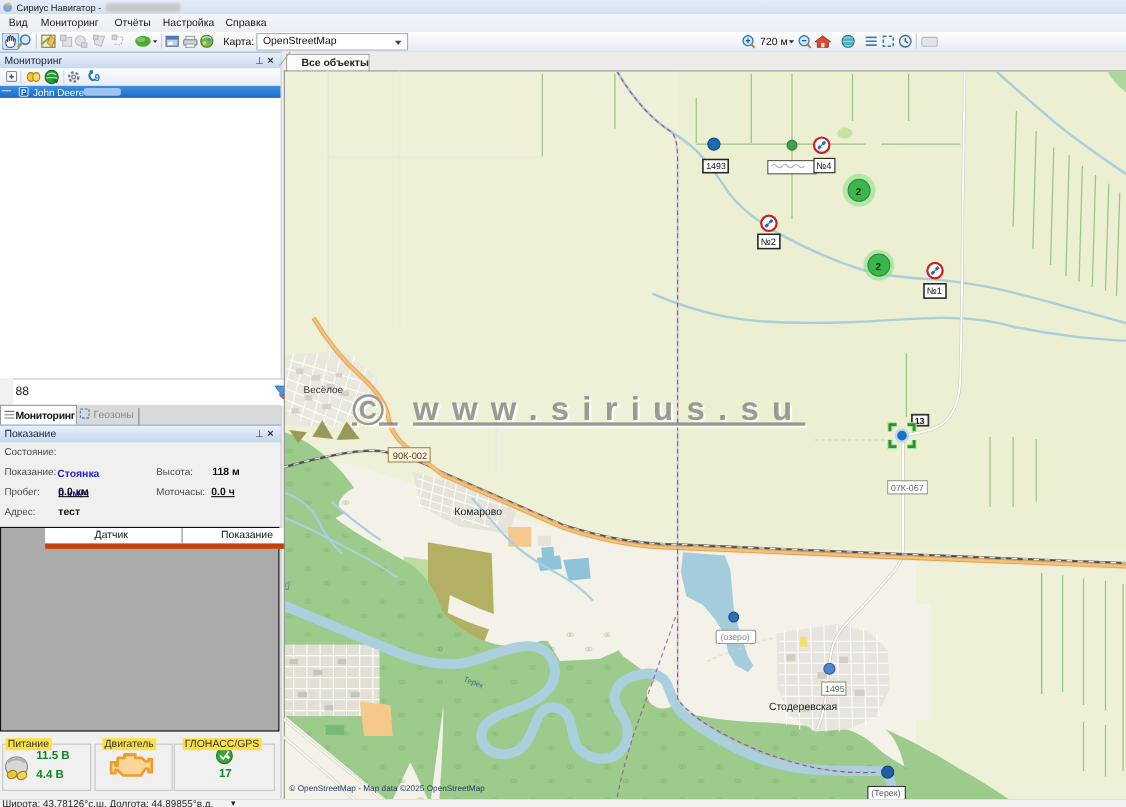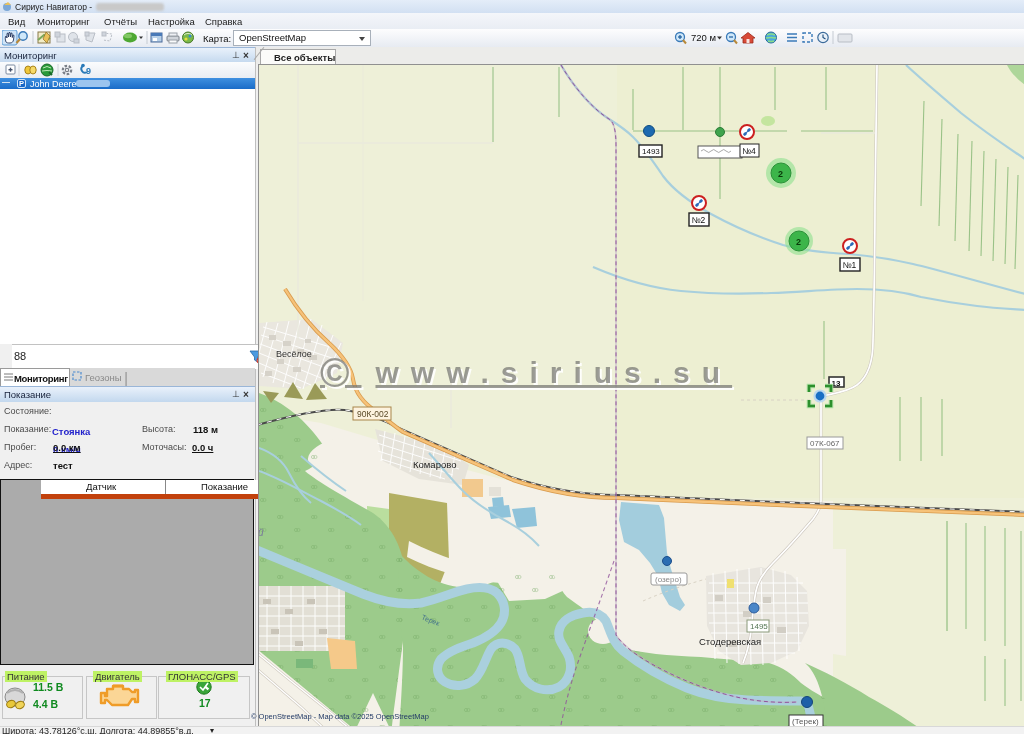--- a/index.html
+++ b/index.html
@@ -24,29 +24,29 @@
 #searchrow{left:12px;top:297px;width:255px;height:24px;background:#fff;border-top:1px solid #c2c2c2;font-size:11px;color:#222;}
 #ptabs{left:0;top:321px;width:255px;height:18px;background:#d9d9d9;border-bottom:1px solid #c0c0c0;}
 .ptab{position:absolute;top:0;height:17px;font-size:10px;}
 #info{left:0;top:355px;width:255px;height:77px;background:#f0f0f0;font-size:9.5px;color:#4a4a4a;}
 .lbl{position:absolute;font-size:9px;}
 .val{position:absolute;font-weight:bold;color:#101010;text-align:center;}
 .bval{position:absolute;font-weight:bold;color:#2323cc;margin-top:20px;}
 #sensortbl{left:0;top:432px;width:252px;height:184px;border:1px solid #111;background:#ababab;}
 #sensorhdr{left:0;top:0;width:252px;height:14px;background:#fff;border-bottom:5px solid #c2410c;font-size:9.5px;color:#111;margin-left:40px;}
 .gbox{position:absolute;top:629px;height:41px;border:1px solid #c6c6c6;background:#f0f0f0;}
-.glab{position:absolute;top:624px;font-size:9.5px;color:#333;background:#bef264;padding:0 2px;z-index:3;}
+.glab{position:absolute;top:624px;font-size:9.5px;color:#333;background:#fde047;padding:0 2px;z-index:3;}
 .green{color:#0f8a1f;font-weight:bold;font-size:10.5px;position:absolute;}
 #statusbar{left:0;top:726px;width:1024px;height:8px;background:#f2f2f2;border-top:1px solid #d8d8d8;font-size:9px;color:#222;}
 
 #tabstrip{left:256px;top:47px;width:768px;height:17px;background:#ececea;}
 #maptab{position:absolute;left:4px;top:2px;width:74px;height:15px;background:#fbfbf9;border:1px solid #a8a8a8;border-bottom:none;font-size:9.5px;font-weight:bold;color:#222;}
 #mapwrap{left:258px;top:64px;width:766px;height:662px;overflow:hidden;border-left:1px solid #909090;border-top:1px solid #909090;}
 #wm{left:320px;top:351px;font-size:30px;font-weight:bold;color:rgba(118,118,114,0.72);text-shadow:2px 2px 0 rgba(255,255,255,0.9);letter-spacing:12px;white-space:nowrap;text-decoration:underline;}
-#attrib{left:251px;top:712px;font-size:7.5px;color:#223a66;}
+#attrib{left:263px;top:712px;font-size:7.5px;color:#223a66;}
 </style>
 </head>
 <body>
 <div class="abs" id="titlebar"></div>
 <div class="abs" id="titletext">Сириус Навигатор -</div>
 <div class="abs" id="titleblur"></div>
 <svg class="abs" style="left:2px;top:1px" width="11" height="11">
     <circle cx="5" cy="6" r="4" fill="#7ba7d6"></circle>
     <path d="M2 4 L6 1 L9 4 Z" fill="#e8c05a"></path>
   </svg>

